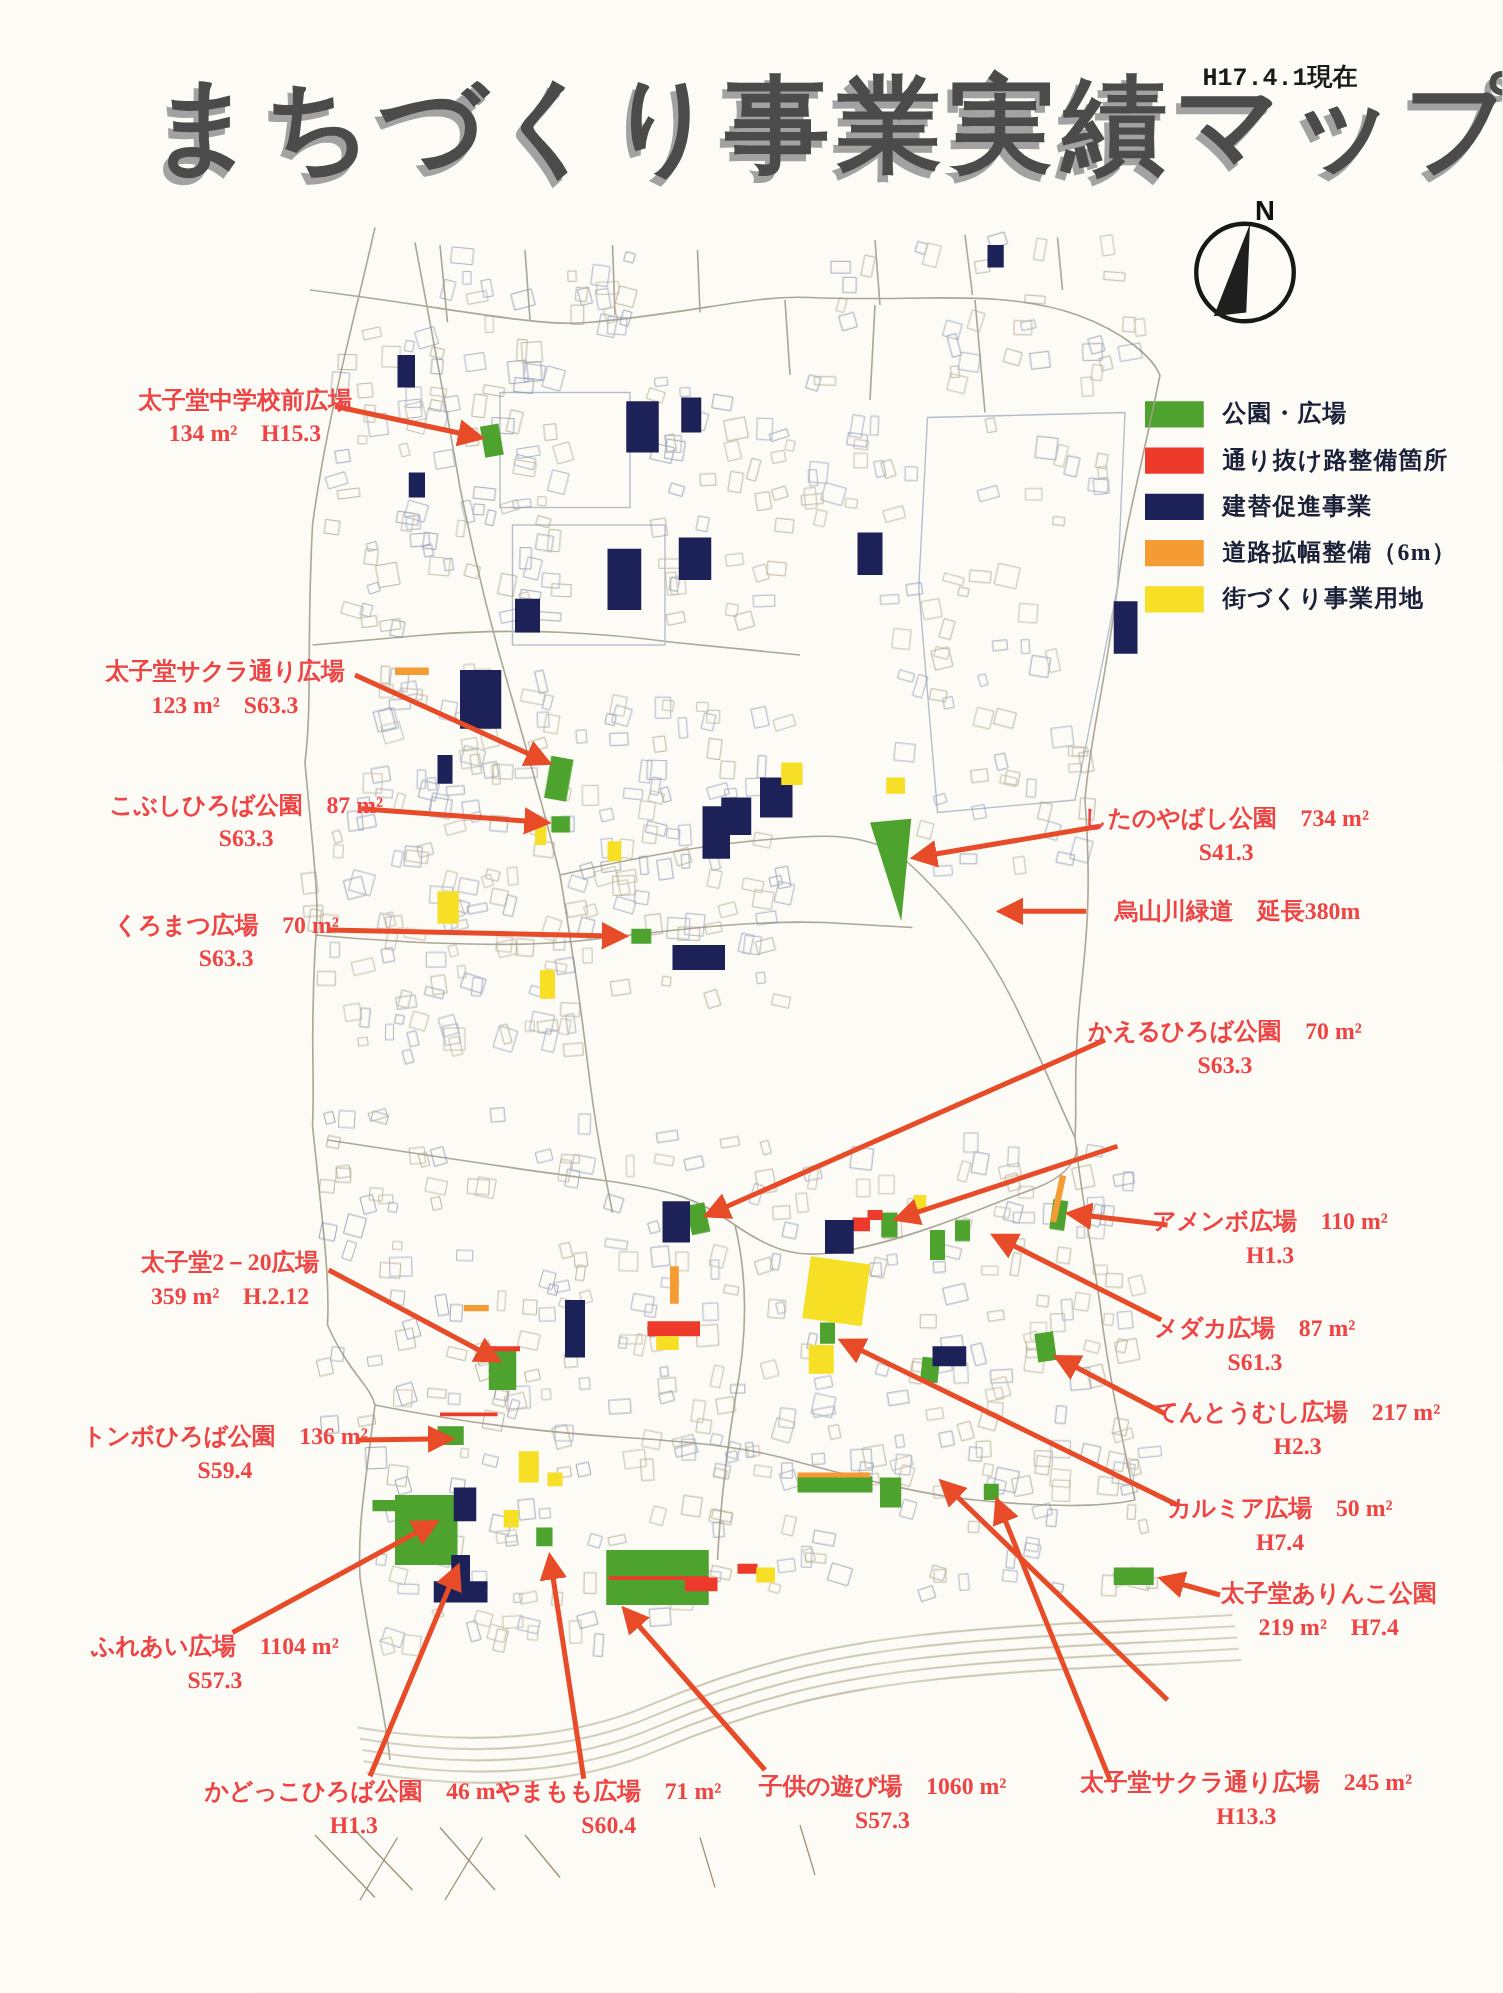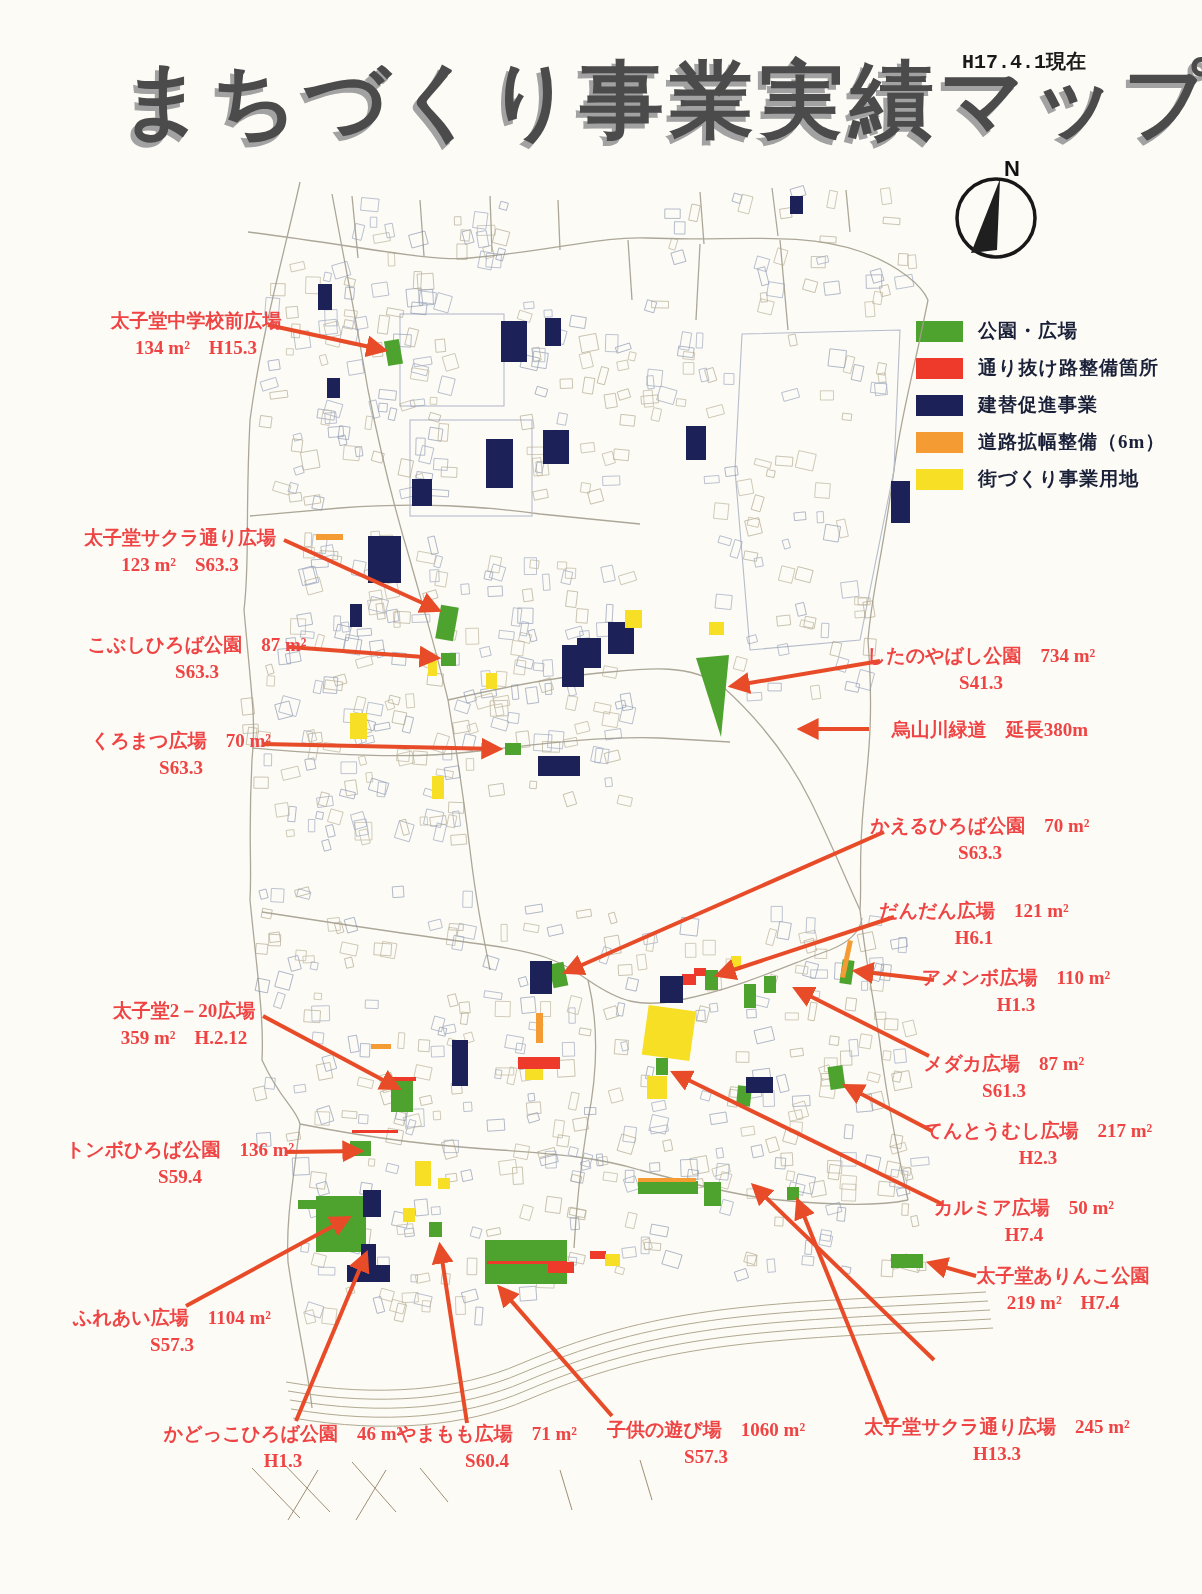--- a/index.html
+++ b/index.html
@@ -1022,24 +1022,20 @@
       <div>したのやばし公園　734 m²</div>
       <div>S41.3</div>
     </div>
   <div class="anno" style="left:990px;top:716px">
       <div>烏山川緑道　延長380m</div>
     </div>
   <div class="anno" style="left:980px;top:812px">
       <div>かえるひろば公園　70 m²</div>
       <div>S63.3</div>
     </div>
-  <div class="anno" style="left:974px;top:897px">
-      <div>だんだん広場　121 m²</div>
-      <div>H6.1</div>
-    </div>
   <div class="anno" style="left:1016px;top:964px">
       <div>アメンボ広場　110 m²</div>
       <div>H1.3</div>
     </div>
   <div class="anno" style="left:1004px;top:1050px">
       <div>メダカ広場　87 m²</div>
       <div>S61.3</div>
     </div>
   <div class="anno" style="left:1038px;top:1117px">
       <div>てんとうむし広場　217 m²</div>

